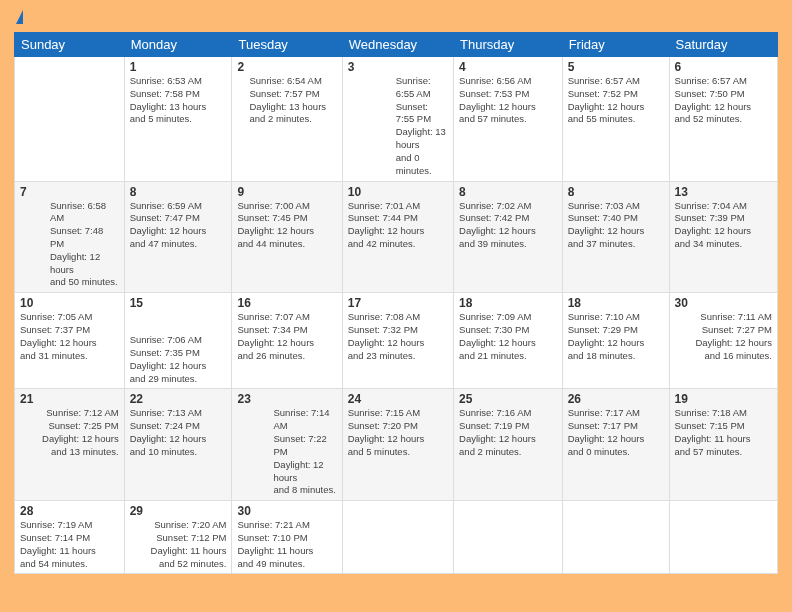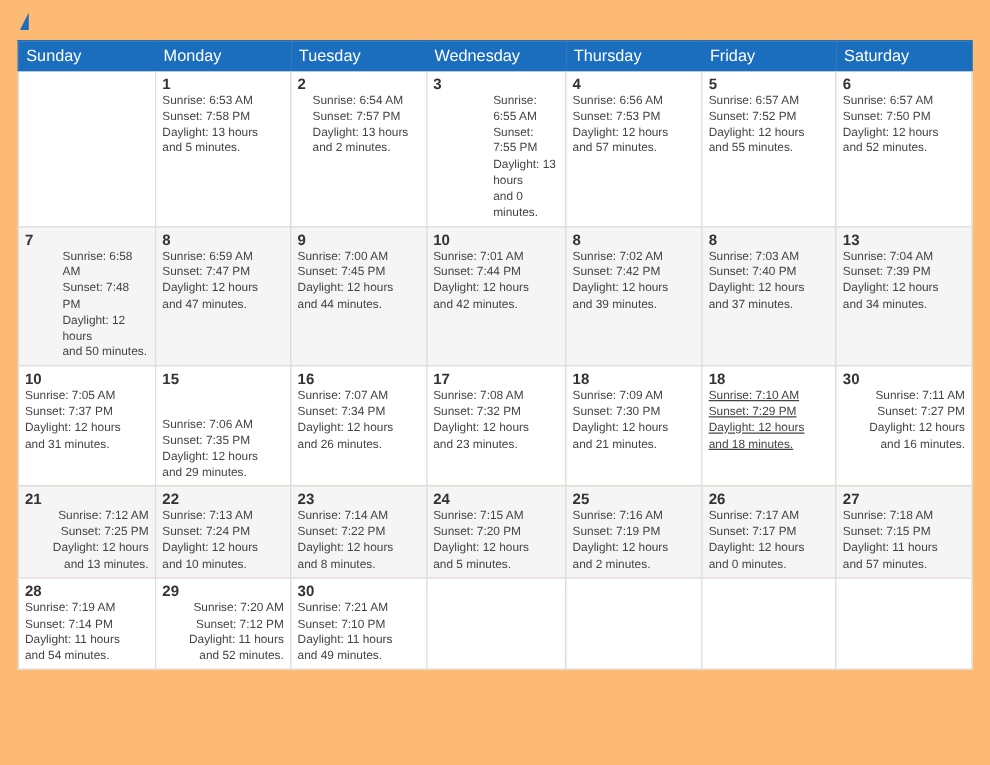--- a/index.html
+++ b/index.html
@@ -251,21 +251,21 @@
           </td>
           <td>
             <div class="day-number">18</div>
             <div class="day-info" style="white-space: pre-line;">Sunrise: 7:09 AM
 Sunset: 7:30 PM
 Daylight: 12 hours
 and 21 minutes.</div>
           </td>
           <td>
             <div class="day-number">18</div>
-            <div class="day-info" style="white-space: pre-line; text-decoration: underline;">Sunrise: 7:10 AM
+            <div class="day-info" style="white-space: pre-line;">Sunrise: 7:10 AM
 Sunset: 7:29 PM
 Daylight: 12 hours
 and 18 minutes.</div>
           </td>
           <td>
             <div class="day-number">30</div>
             <div class="day-info" style="white-space: pre-line; text-align: right;">Sunrise: 7:11 AM
 Sunset: 7:27 PM
 Daylight: 12 hours
 and 16 minutes.</div>
@@ -281,21 +281,21 @@
           </td>
           <td>
             <div class="day-number">22</div>
             <div class="day-info" style="white-space: pre-line;">Sunrise: 7:13 AM
 Sunset: 7:24 PM
 Daylight: 12 hours
 and 10 minutes.</div>
           </td>
           <td>
             <div class="day-number">23</div>
-            <div class="day-info" style="white-space: pre-line;">Sunrise: 7:14 AM
+            <div class="day-info" style="white-space: pre-line; margin-left: 36px;">Sunrise: 7:14 AM
 Sunset: 7:22 PM
 Daylight: 12 hours
 and 8 minutes.</div>
           </td>
           <td>
             <div class="day-number">24</div>
             <div class="day-info" style="white-space: pre-line;">Sunrise: 7:15 AM
 Sunset: 7:20 PM
 Daylight: 12 hours
 and 5 minutes.</div>
@@ -308,21 +308,21 @@
 and 2 minutes.</div>
           </td>
           <td>
             <div class="day-number">26</div>
             <div class="day-info" style="white-space: pre-line;">Sunrise: 7:17 AM
 Sunset: 7:17 PM
 Daylight: 12 hours
 and 0 minutes.</div>
           </td>
           <td>
-            <div class="day-number">27</div>
+            <div class="day-number">19</div>
             <div class="day-info" style="white-space: pre-line;">Sunrise: 7:18 AM
 Sunset: 7:15 PM
 Daylight: 11 hours
 and 57 minutes.</div>
           </td>
         </tr>
         <tr>
           <td>
             <div class="day-number">28</div>
             <div class="day-info" style="white-space: pre-line;">Sunrise: 7:19 AM

